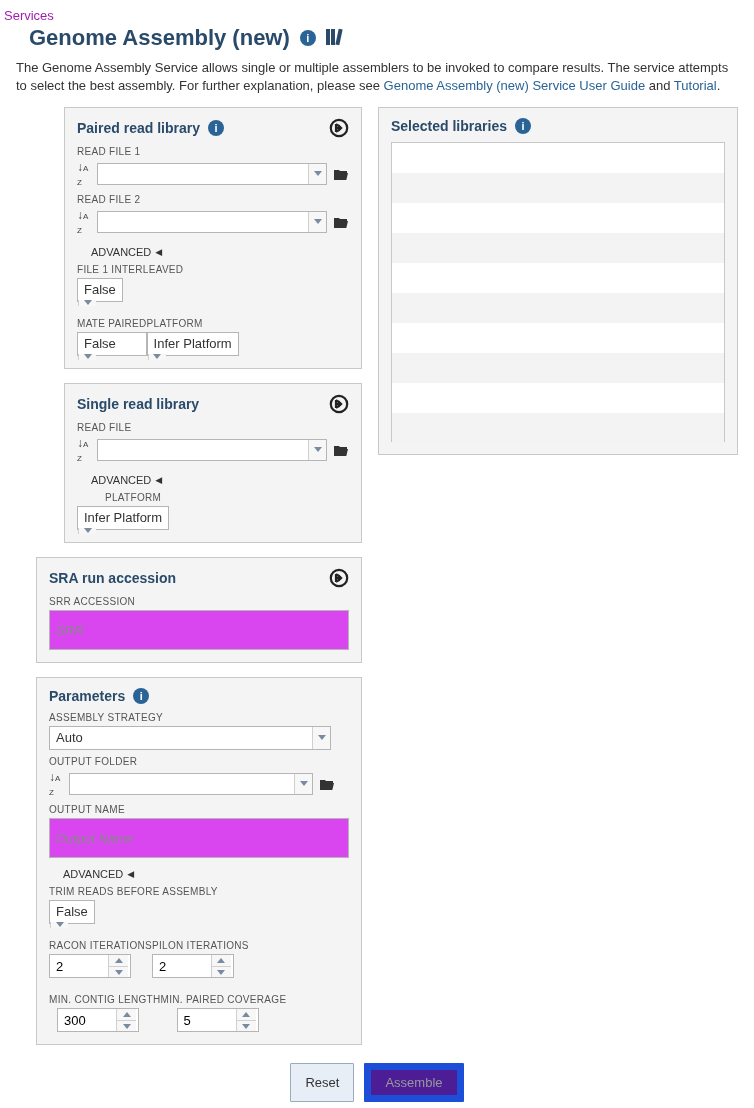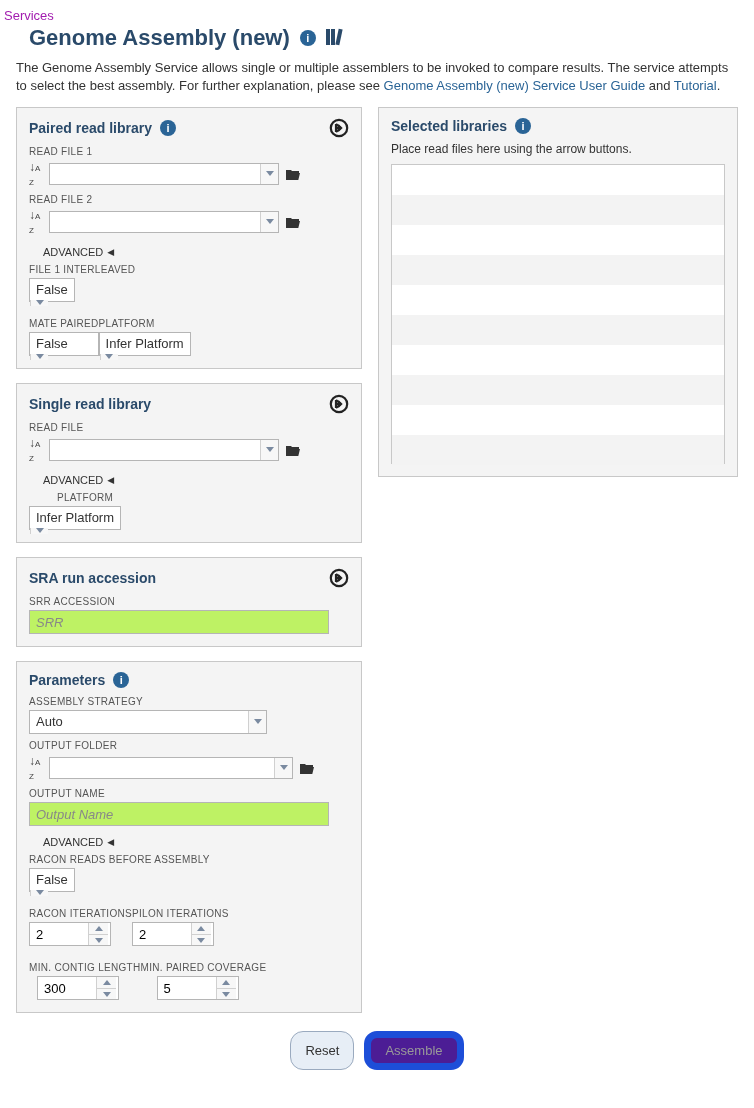--- a/index.html
+++ b/index.html
@@ -5,21 +5,21 @@
 * { box-sizing: border-box; margin: 0; padding: 0; }
 body { font-family: Arial, Helvetica, sans-serif; font-size: 13px; color: #333; background: #fff; padding: 8px 4px; width: 754px; }
 .breadcrumb { font-size: 13px; color: #a21caf; margin-bottom: 2px; }
 .page-title-row { display: flex; align-items: center; gap: 10px; margin-left: 25px; margin-bottom: 8px; }
 .page-title { font-size: 22px; font-weight: bold; color: #2a4a6a; }
 .info-icon { display: inline-flex; align-items: center; justify-content: center; width: 16px; height: 16px; border-radius: 50%; background: #2a6496; color: #fff; font-weight: bold; font-size: 11px; cursor: pointer; }
 .books-icon { color: #2a4a6a; cursor: pointer; }
 .description { font-size: 13px; color: #333; margin: 0 12px 12px 12px; line-height: 1.4; }
 .description a { color: #2a6496; text-decoration: none; }
 .columns { display: flex; gap: 16px; margin: 0 12px; align-items: flex-start; }
-.col-left { width: 346px; display: flex; flex-direction: column; gap: 14px; }
+.col-left { width: 346px; display: flex; flex-direction: column; gap: 14px; align-items: flex-end; }
 .col-right { flex: 1; }
 .panel { border: 1px solid #c8c8c8; background: #f4f4f4; padding: 10px 12px 12px 12px; }
 .panel-header { display: flex; align-items: center; justify-content: space-between; margin-bottom: 8px; }
 .panel-title-wrap { display: flex; align-items: center; gap: 8px; }
 .panel-title { font-size: 14px; font-weight: bold; color: #2a4a6a; }
 .arrow-btn { width: 20px; height: 20px; cursor: pointer; }
 .field-label { font-size: 10px; color: #555; letter-spacing: 0.3px; margin-bottom: 3px; margin-top: 6px; }
 .input-row { display: flex; align-items: center; gap: 6px; }
 .sort-icon { width: 14px; font-size: 12px; color: #444; cursor: pointer; }
 .combo { display: flex; border: 1px solid #b5b5b5; background: #fff; height: 22px; }
@@ -27,37 +27,37 @@
 .combo .caret { width: 18px; border-left: 1px solid #d0d0d0; background: #f7f7f7; display: flex; align-items: center; justify-content: center; cursor: pointer; }
 .caret svg { width: 8px; height: 6px; }
 .folder-icon { width: 16px; height: 14px; cursor: pointer; color: #333; }
 .advanced-row { display: flex; align-items: center; gap: 4px; margin: 10px 0 4px 14px; font-size: 11px; color: #333; cursor: pointer; }
 .advanced-row .tri { font-size: 9px; color: #333; }
 .select-small { display: inline-flex; border: 1px solid #b5b5b5; background: #fff; height: 24px; flex-direction: column; }
 .select-small .val { padding: 3px 6px; font-size: 13px; min-width: 34px; }
 .select-small .caret { width: 18px; border-left: 1px solid #d0d0d0; background: #f7f7f7; display: flex; align-items: center; justify-content: center; cursor: pointer; }
 .field-inline-group { display: flex; margin-top: 4px; }
 .field-col { display: flex; flex-direction: column; }
-.text-input { border: 1px solid #b5b5b5; background: #bef264; height: 24px; padding: 3px 6px; font-size: 13px; outline: none; width: 100%; }
+.text-input { border: 1px solid #b5b5b5; background: #d946ef; height: 40px; padding: 3px 6px; font-size: 13px; outline: none; width: 100%; }
 .text-input::placeholder { font-style: italic; color: #888; }
 .spinner { display: flex; border: 1px solid #b5b5b5; background: #fff; height: 24px; width: 82px; }
 .spinner input { border: none; width: 58px; padding: 3px 6px; font-size: 13px; outline: none; }
 .spinner .spin-btns { width: 20px; border-left: 1px solid #d0d0d0; display: flex; flex-direction: column; }
 .spinner .spin-btns div { flex: 1; display: flex; align-items: center; justify-content: center; background: #f7f7f7; cursor: pointer; }
 .spinner .spin-btns div:first-child { border-bottom: 1px solid #d0d0d0; }
 .spinner .spin-btns svg { width: 8px; height: 5px; }
 .selected-help { font-size: 12px; color: #333; margin-bottom: 8px; }
 .drop-zone { border: 1px solid #c8c8c8; background: #fff; height: 300px; }
 .drop-zone .stripe { height: 30px; }
 .drop-zone .stripe:nth-child(even) { background: #f3f3f3; }
 .button-bar { display: flex; justify-content: center; gap: 10px; margin: 18px 0 6px 0; }
-.btn { border: 1px solid #9aaabf; background: #e7eef6; color: #333; font-size: 13px; padding: 5px 14px; border-radius: 13px; cursor: pointer; text-align: center; }
+.btn { border: 1px solid #9aaabf; background: #e7eef6; color: #333; font-size: 13px; padding: 5px 14px; border-radius: 1px; cursor: pointer; text-align: center; }
 .btn.disabled { border: 7px solid #1d4ed8; background: #4c1d95; color: #999; cursor: default; }
 .box-combo-230 { width: 230px; }
-.box-combo-full { width: 238px; }
+.box-combo-full { width: 282px; }
 .text-input-300 { width: 300px; }
 </style>
 </head>
 <body>
 
 <svg width="0" height="0" style="position:absolute">
   <defs>
     <g id="caret-down">
         <polygon points="0,0 8,0 4,5" fill="#7a8aa0"></polygon>
       </g>
@@ -274,21 +274,21 @@
       </div>
 
       <div class="field-label">OUTPUT NAME</div>
       <input class="text-input text-input-300" type="text" placeholder="Output Name" style="">
 
       <div class="advanced-row">
         <span>ADVANCED</span>
         <span class="tri">◀</span>
       </div>
 
-      <div class="field-label">RACON READS BEFORE ASSEMBLY</div>
+      <div class="field-label">TRIM READS BEFORE ASSEMBLY</div>
       <div class="select-small">
         <div class="val">False</div>
         <div class="caret">
             <svg>
               <use href="#caret-down"></use>
             </svg>
           </div>
       </div>
 
       <div class="field-inline-group" style="margin-top:10px">
@@ -373,21 +373,20 @@
   </div>
 
   <div class="col-right">
     <div class="panel">
       <div class="panel-header">
         <div class="panel-title-wrap">
           <span class="panel-title">Selected libraries</span>
           <span class="info-icon">i</span>
         </div>
       </div>
-      <div class="selected-help">Place read files here using the arrow buttons.</div>
       <div class="drop-zone">
         <div class="stripe"></div>
           <div class="stripe"></div>
           <div class="stripe"></div>
           <div class="stripe"></div>
           <div class="stripe"></div>
         <div class="stripe"></div>
           <div class="stripe"></div>
           <div class="stripe"></div>
           <div class="stripe"></div>

